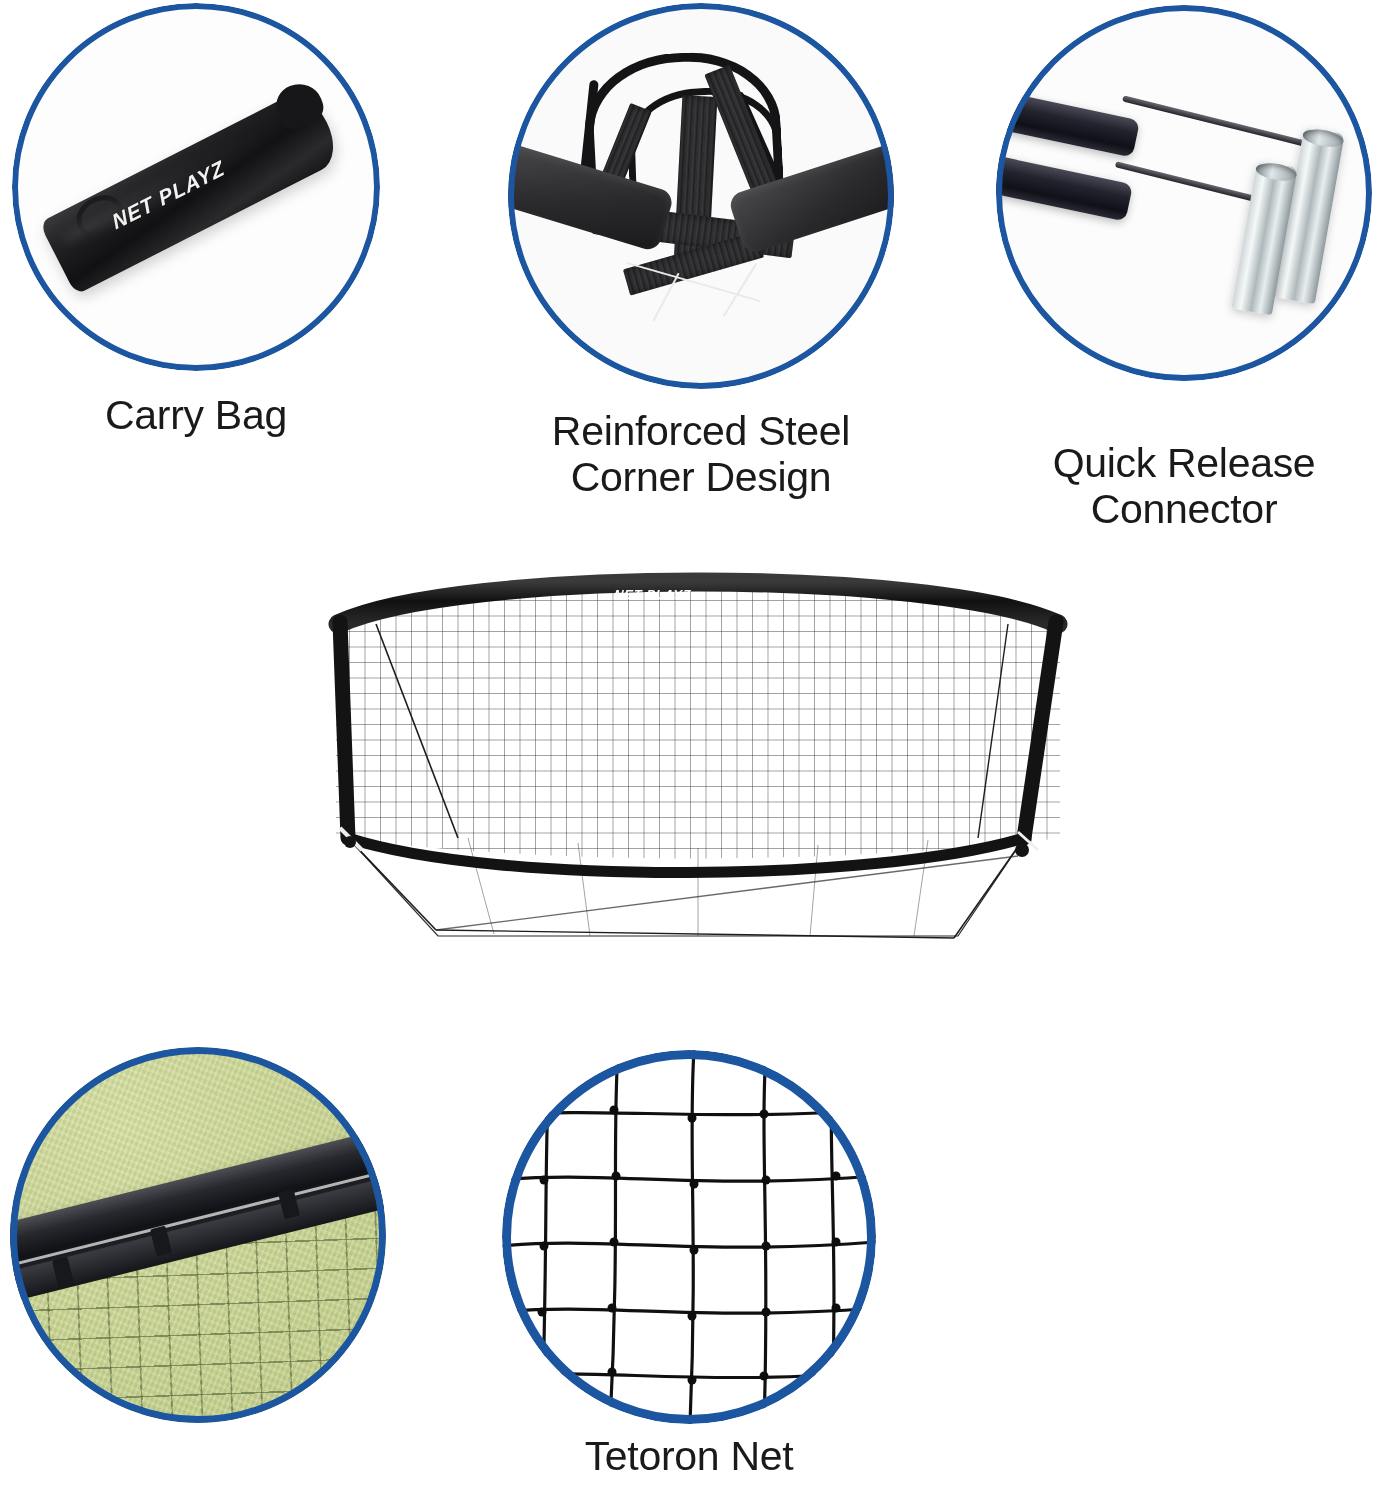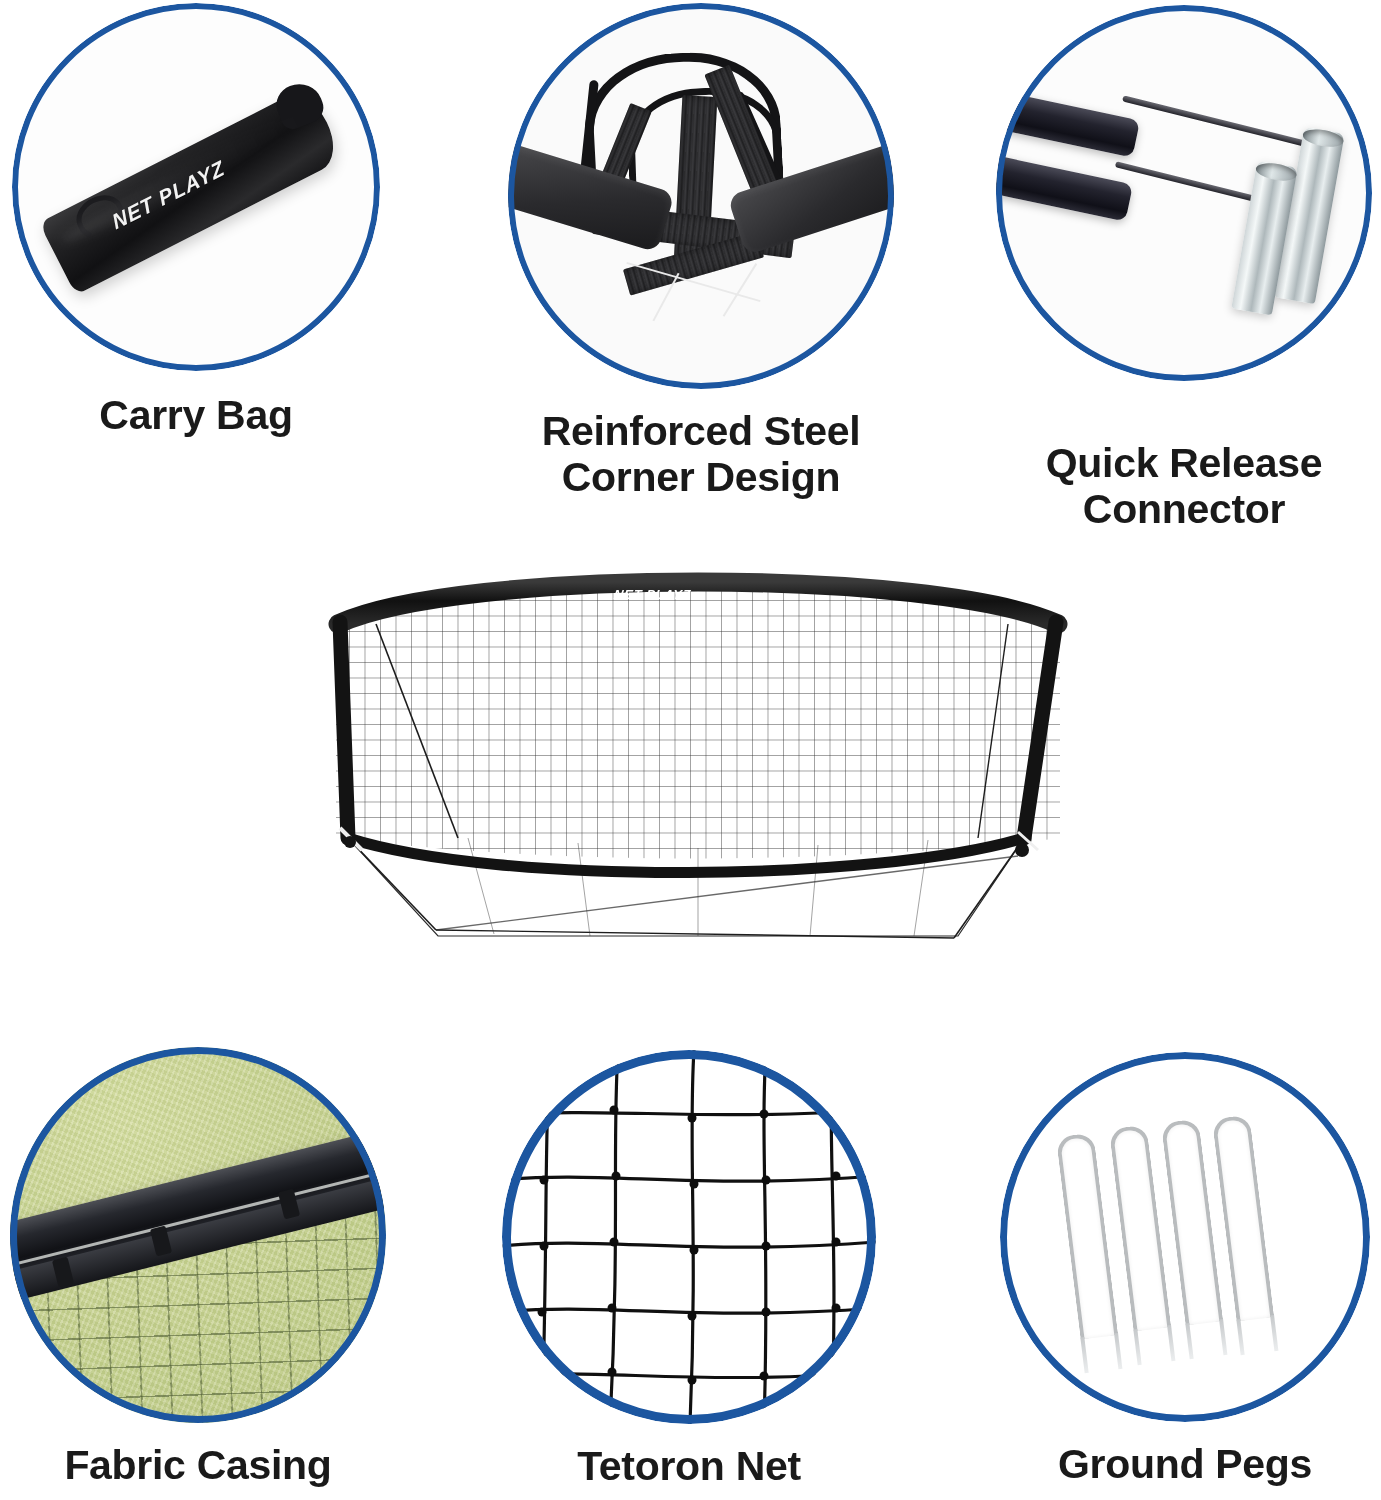--- a/index.html
+++ b/index.html
@@ -49,21 +49,21 @@
     position: absolute;
     inset: 0;
     border-radius: 50%;
     overflow: hidden;
   }
 
   .feature-label {
     margin-top: 14px;
     text-align: center;
     color: #1a1a1a;
-    font-weight: bold;
+    font-weight: normal;
     font-size: 41px;
     line-height: 1.12;
     letter-spacing: -0.3px;
     white-space: pre-line;
   }
 
   
   .bag-scene { position: absolute; inset: 0; background: #fdfdfd; }
   .bag-body {
     position: absolute;
@@ -412,21 +412,20 @@
           <div class="casing-tube"></div>
           <div class="zip-line"></div>
           <div class="casing-tube-2"></div>
           <div class="clip" style="left:12%; top:56%; transform:rotate(-14deg);"></div>
           <div class="clip" style="left:38%; top:48%; transform:rotate(-14deg);"></div>
           <div class="clip" style="left:72%; top:38%; transform:rotate(-14deg);"></div>
         </div>
       </div>
       <div class="circle-ring" style="border:7px solid #1c56a0;"></div>
     </div>
-    <div class="feature-label" style="width:380px; margin-top:20px;">Fabric Casing</div>
   </div>
 
   <div class="feature" style="left:496px; top:1050px; width:386px;">
     <div class="circle-wrap" style="width:374px; height:374px;">
       <div class="circle-photo">
         <div class="netmacro-scene">
           <svg viewBox="0 0 374 374" width="374" height="374" aria-hidden="true">
             <g fill="none" stroke="#101010" stroke-width="3.2" stroke-linecap="round">
 
               <path d="M48,4 C42,90 46,180 40,372"></path>
@@ -467,31 +466,17 @@
                 <circle cx="110" cy="322" r="4.5"></circle>
               <circle cx="190" cy="330" r="4.5"></circle>
                 <circle cx="262" cy="326" r="4.5"></circle>
               <circle cx="332" cy="322" r="4.5"></circle>
             </g>
           </svg>
         </div>
       </div>
       <div class="circle-ring" style="border:9px solid #1c56a0;"></div>
     </div>
-    <div class="feature-label" style="width:386px; margin-top:20px;">Tetoron Net</div>
-  </div>
-
-  <div class="feature" style="left:995px; top:1052px; width:380px;">
-    <div class="circle-wrap" style="width:370px; height:370px;">
-      <div class="circle-photo">
-        <div class="pegs-scene">
-          <div class="peg" style="left:68px; top:82px; transform:rotate(-7deg);"></div>
-          <div class="peg" style="left:121px; top:74px; transform:rotate(-7deg);"></div>
-          <div class="peg" style="left:173px; top:68px; transform:rotate(-7deg);"></div>
-          <div class="peg" style="left:224px; top:64px; transform:rotate(-7deg);"></div>
-        </div>
-      </div>
-      <div class="circle-ring" style="border:7px solid #1c56a0;"></div>
-    </div>
-    <div class="feature-label" style="width:380px; margin-top:20px;">Ground Pegs</div>
-  </div>
+    <div class="feature-label" style="width:386px; margin-top:10px;">Tetoron Net</div>
+  </div>
+
 
 </div>
 
 </body></html>

